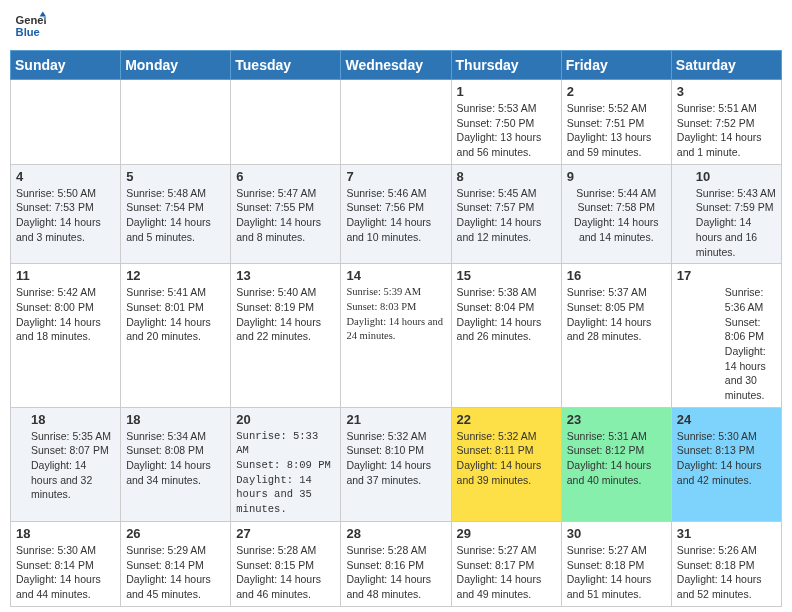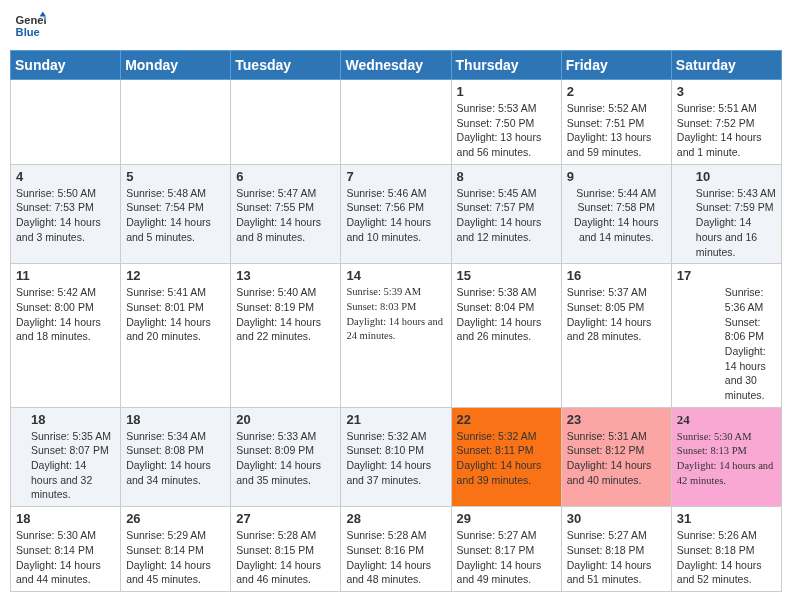--- a/index.html
+++ b/index.html
@@ -229,43 +229,43 @@
 Daylight: 14 hours and 32 minutes.</div>
         </td>
         <td style="background: rgb(240, 244, 248);">
           <span class="day-number">18</span>
           <div class="day-info" style="white-space: pre-line;">Sunrise: 5:34 AM
 Sunset: 8:08 PM
 Daylight: 14 hours and 34 minutes.</div>
         </td>
         <td style="background: rgb(240, 244, 248);">
           <span class="day-number">20</span>
-          <div class="day-info" style="white-space: pre-line;">Sunrise: 5:33 AM
+          <div class="day-info" style="white-space: pre-line; font-family: Liberation Mono, monospace;">Sunrise: 5:33 AM
 Sunset: 8:09 PM
 Daylight: 14 hours and 35 minutes.</div>
         </td>
         <td style="background: rgb(240, 244, 248);">
           <span class="day-number">21</span>
           <div class="day-info" style="white-space: pre-line;">Sunrise: 5:32 AM
 Sunset: 8:10 PM
 Daylight: 14 hours and 37 minutes.</div>
         </td>
-        <td style="background: #f97316;">
+        <td style="background: #fde047;">
           <span class="day-number">22</span>
           <div class="day-info" style="white-space: pre-line;">Sunrise: 5:32 AM
 Sunset: 8:11 PM
 Daylight: 14 hours and 39 minutes.</div>
         </td>
-        <td style="background: #fca5a5;">
+        <td style="background: #86efac;">
           <span class="day-number">23</span>
           <div class="day-info" style="white-space: pre-line;">Sunrise: 5:31 AM
 Sunset: 8:12 PM
 Daylight: 14 hours and 40 minutes.</div>
         </td>
-        <td style="background: #f9a8d4; font-family: Liberation Serif, serif;">
+        <td style="background: #7dd3fc;">
           <span class="day-number">24</span>
           <div class="day-info" style="white-space: pre-line;">Sunrise: 5:30 AM
 Sunset: 8:13 PM
 Daylight: 14 hours and 42 minutes.</div>
         </td>
       </tr>
       <tr>
         <td>
           <span class="day-number">18</span>
           <div class="day-info" style="white-space: pre-line;">Sunrise: 5:30 AM

